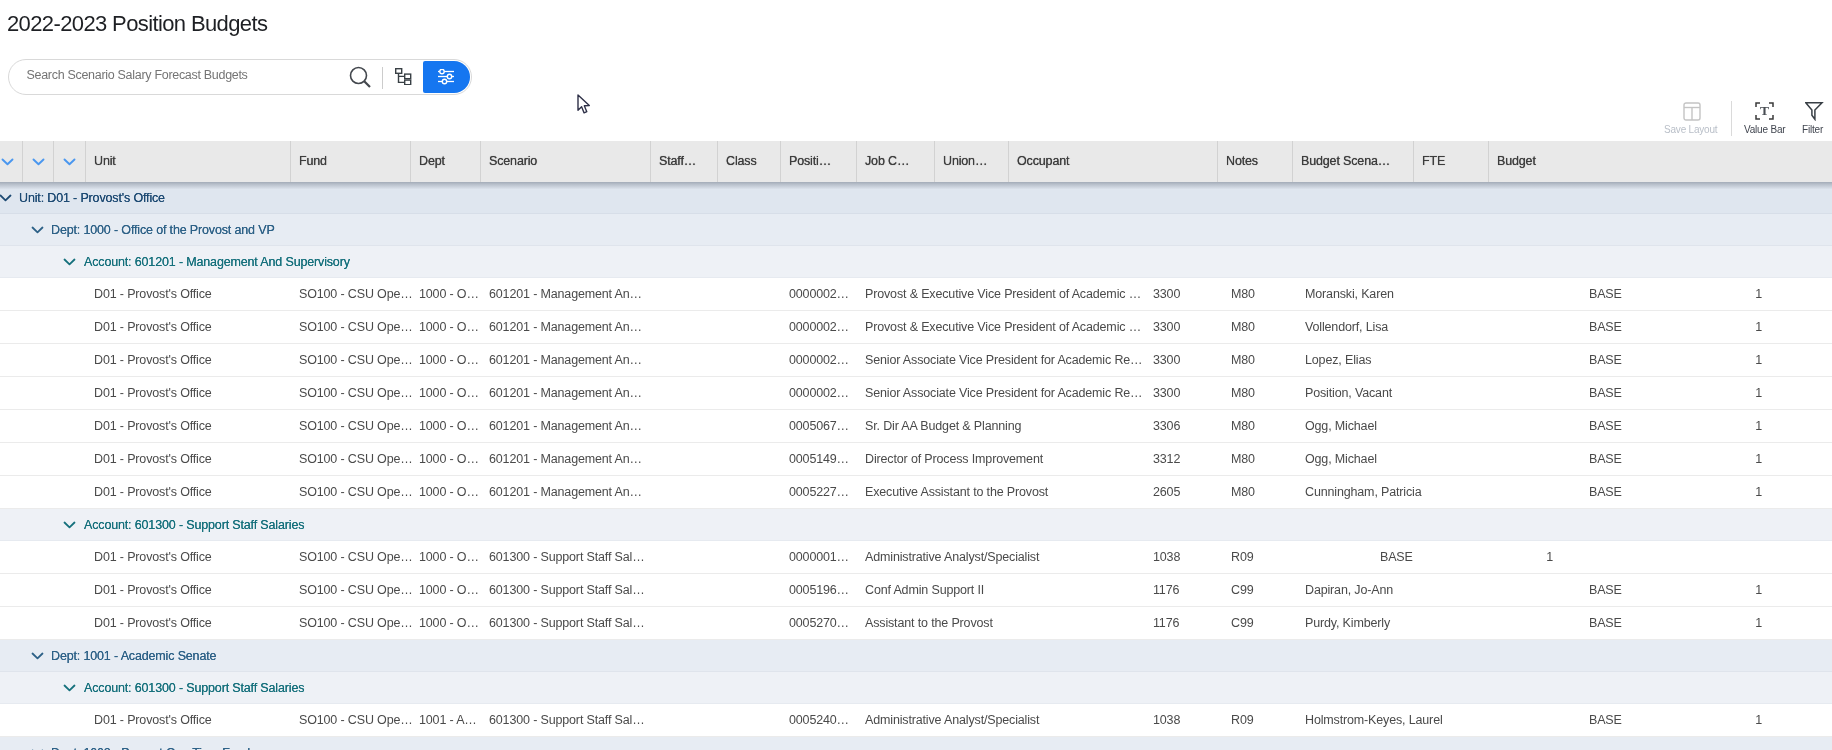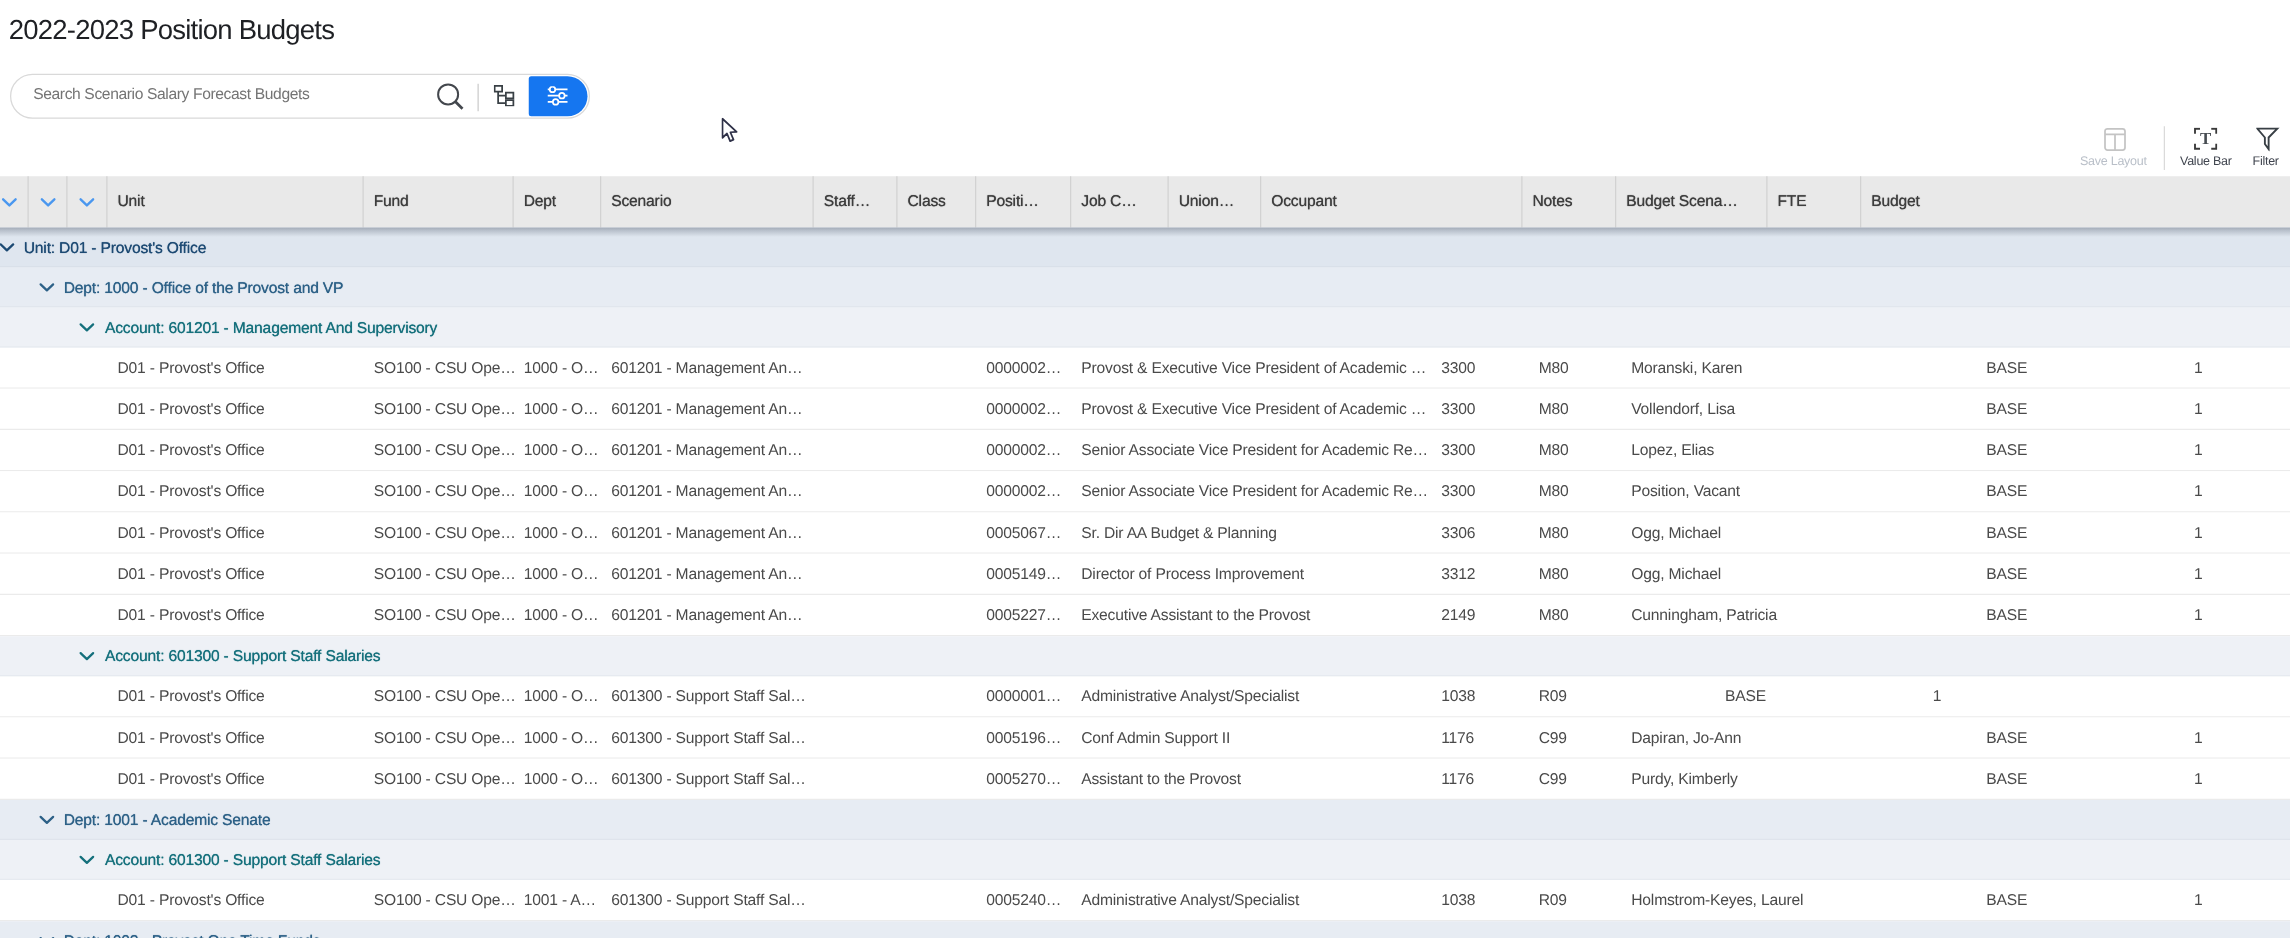--- a/index.html
+++ b/index.html
@@ -272,21 +272,21 @@
 <div class="drow">
       <div class="dc" style="width:85px"></div>
       <div class="dc" style="width:205px">D01 - Provost's Office</div>
       <div class="dc" style="width:120px">SO100 - CSU Ope…</div>
       <div class="dc" style="width:70px">1000 - O…</div>
       <div class="dc" style="width:170px">601201 - Management An…</div>
       <div class="dc" style="width:67px"></div>
       <div class="dc" style="width:63px"></div>
       <div class="dc" style="width:76px">0005227…</div>
       <div class="dc" style="width:288px">Executive Assistant to the Provost</div>
-      <div class="dc" style="width:78px">2149</div>
+      <div class="dc" style="width:78px">2605</div>
       <div class="dc" style="width:74px">M80</div>
       <div class="dc" style="width:209px">Cunningham, Patricia</div>
       <div class="dc" style="width:75px"></div>
       <div class="dc" style="width:121px">BASE</div>
       <div class="dc num" style="width:75px">1</div>
       <div class="dc" style="width:56px"></div>
     </div>
 <div class="grow g3">
       <svg class="chev" width="13" height="8" viewBox="0 0 13 8" style="left:63px">
         <path d="M1.5 1.5 L6.5 6.3 L11.5 1.5" fill="none" stroke="#15707c" stroke-width="1.8" stroke-linecap="round" stroke-linejoin="round"></path>

